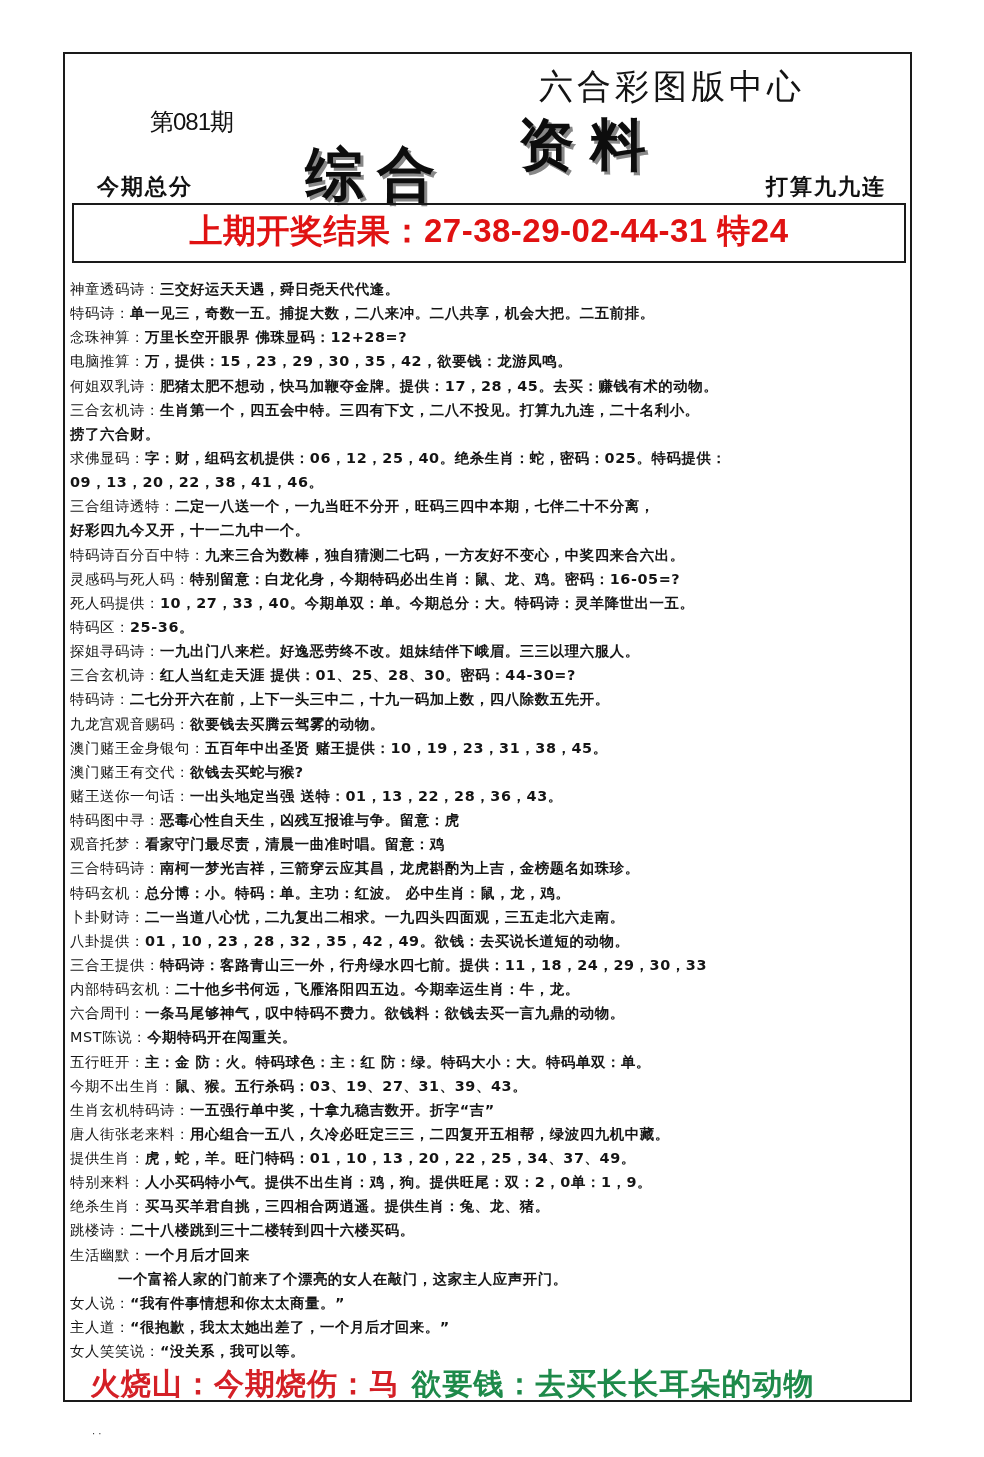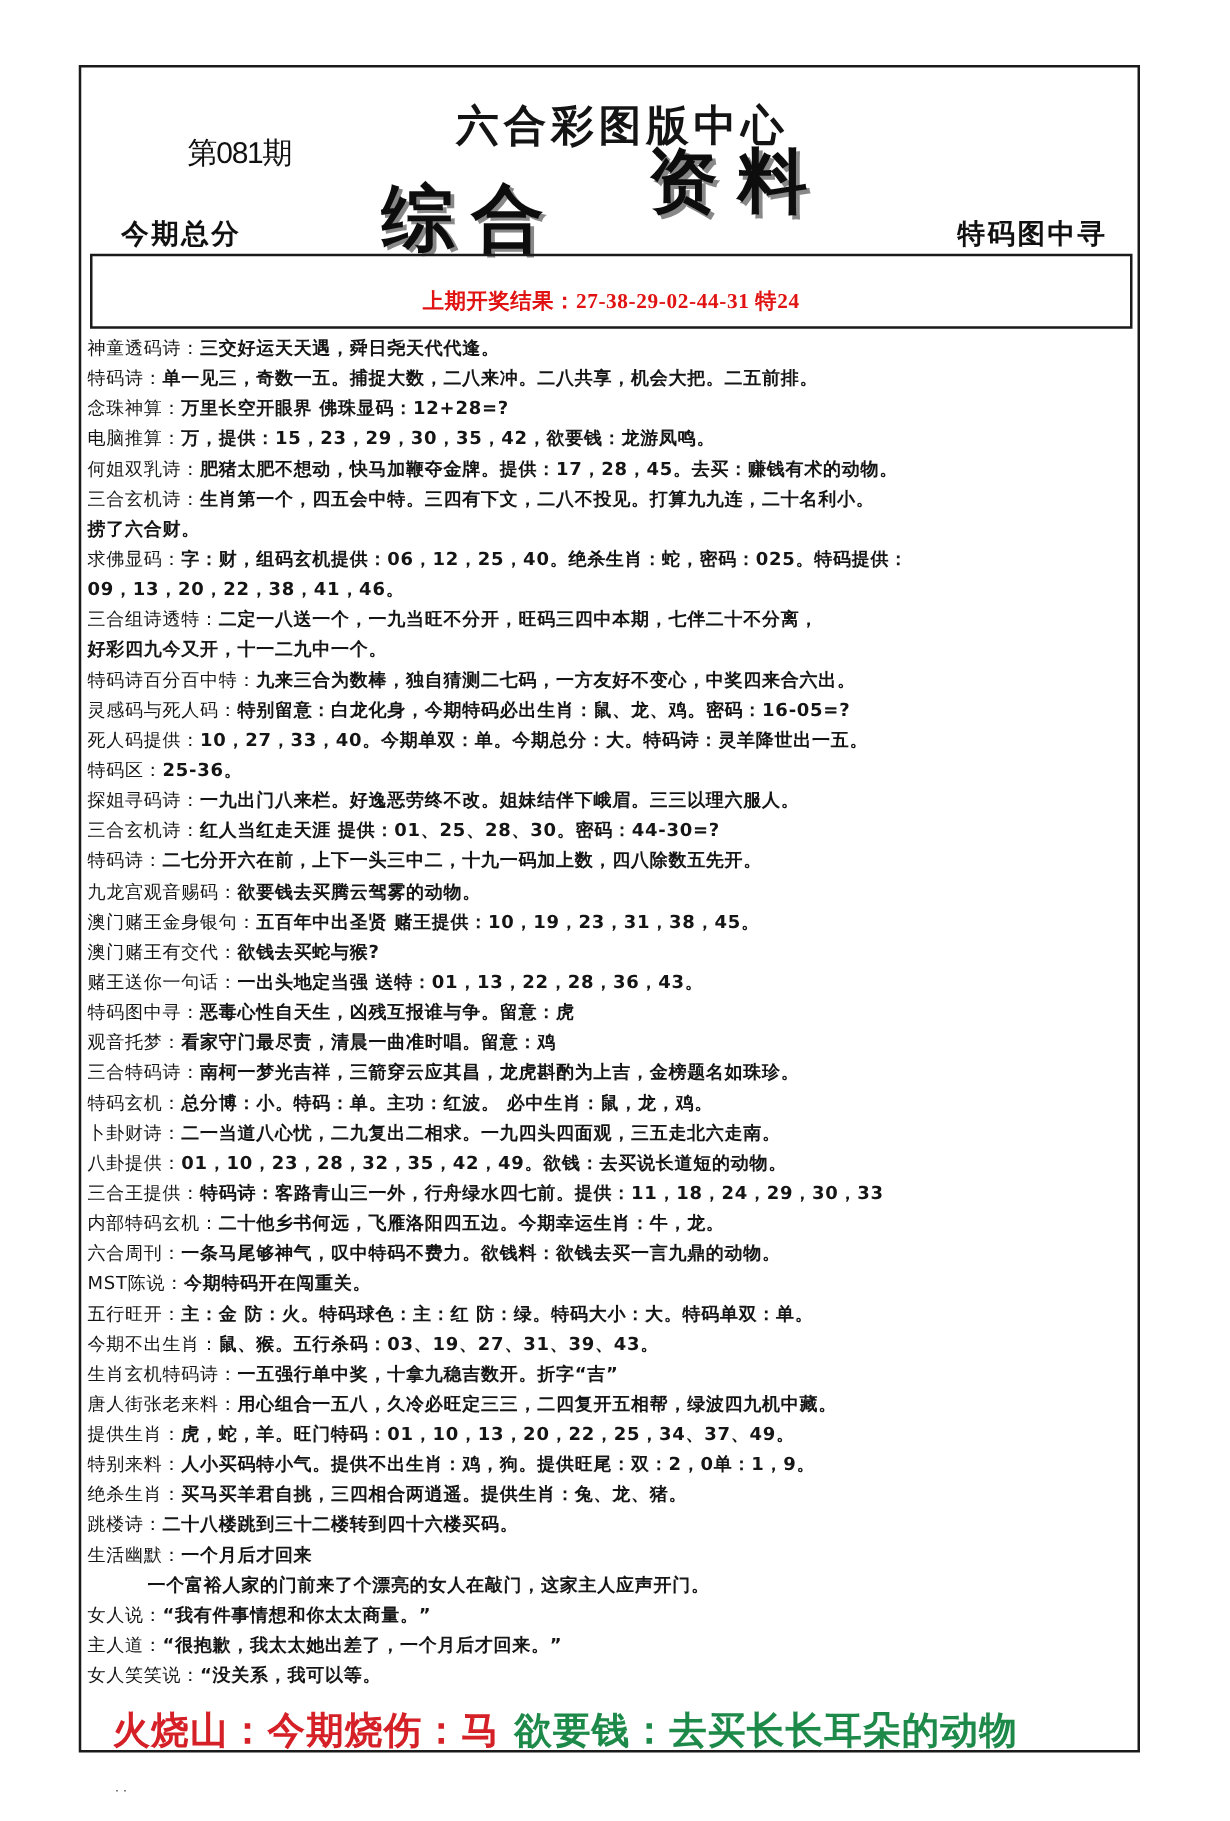--- a/index.html
+++ b/index.html
@@ -1,38 +1,38 @@
 <!DOCTYPE html>
 <html><head>
 <meta charset="utf-8">
 <style>
   html, body { margin: 0; padding: 0; background: #ffffff; }
   body { width: 984px; height: 1457px; position: relative; overflow: hidden;
          font-family: "DejaVu Sans", sans-serif; color: #111; }
   .frame { position: absolute; left: 63px; top: 52px; width: 849px; height: 1350px;
            border: 2px solid #1a1a1a; box-sizing: border-box; }
-  .brand { position: absolute; left: 300px; top: 24px; width: 440px; text-align: left;
-           font-family: "DejaVu Serif", serif; font-weight: bold; font-size: 34px;
+  .brand { position: absolute; left: 300px; top: 10px; width: 440px; text-align: right;
+           font-family: "DejaVu Serif", serif; font-weight: normal; font-size: 34px;
            letter-spacing: 4px; color: #141414; }
   .issue { position: absolute; left: 85px; top: 52px; font-size: 24px; color: #111;
            font-family: Liberation Sans, sans-serif; letter-spacing: -1px; }
   .title-wrap { position: absolute; left: 235px; top: 60px; width: 420px; height: 90px; }
   .title-big { position: absolute; font-family: "DejaVu Serif", serif; font-weight: bold;
                color: #0d0d0d; text-shadow: 3px 3px 0 #888; }
   .t1 { left: 5px; top: 22px; font-size: 58px; letter-spacing: 14px; }
   .t2 { left: 218px; top: -6px; font-size: 56px; letter-spacing: 16px; }
   .copyright-left { position: absolute; left: 32px; top: 118px; font-size: 22px; font-weight: bold;
                     font-family: "DejaVu Serif", serif; letter-spacing: 2px; }
   .copyright-right { position: absolute; right: 24px; top: 118px; font-size: 22px; font-weight: bold;
                      font-family: "DejaVu Serif", serif; letter-spacing: 2px; }
   .result-box { position: absolute; left: 7px; top: 149px; width: 834px; height: 60px;
                 border: 2.5px solid #1a1a1a; box-sizing: border-box; text-align: center; }
-  .result-text { display: inline-block; margin-top: 24px; font-size: 17px; font-weight: bold;
-                 color: #e01212; font-family: Liberation Serif, serif; letter-spacing: 0.5px; }
-  .lines { position: absolute; left: 5px; top: 213px; width: 840px; }
+  .result-text { display: inline-block; margin-top: 4px; font-size: 33px; font-weight: bold;
+                 color: #e01212; font-family: Liberation Sans, sans-serif; letter-spacing: 0.5px; }
+  .lines { position: absolute; left: 5px; top: 223px; width: 840px; }
   .line { height: 24.15px; line-height: 24px; font-size: 14.4px; white-space: nowrap;
           color: #151515; letter-spacing: 0.6px; }
   .line .lbl { font-weight: normal; }
   .line .body { font-weight: bold; }
   .line.indent { padding-left: 48px; }
   .footer { position: absolute; left: 25px; top: 1310px; font-size: 30px; font-weight: bold;
             font-family: "DejaVu Serif", serif; white-space: nowrap; letter-spacing: 1px; }
   .red { color: #d42026; }
   .green { color: #1e8a4a; }
   .dots { position: absolute; left: 92px; top: 1428px; font-size: 10px; color: #333; }
@@ -41,21 +41,21 @@
 <body>
 
 <div class="frame">
   <div class="brand">六合彩图版中心</div>
   <div class="issue">第081期</div>
   <div class="title-wrap">
     <span class="title-big t1">综合</span>
     <span class="title-big t2">资料</span>
   </div>
   <div class="copyright-left">今期总分</div>
-  <div class="copyright-right">特码图中寻</div>
+  <div class="copyright-right">打算九九连</div>
 
   <div class="result-box">
     <span class="result-text">上期开奖结果：27-38-29-02-44-31 特24</span>
   </div>
 
   <div class="lines" id="lines">
       <div class="line"><span class="lbl">神童透码诗：</span><span class="body">三交好运天天遇，舜日尧天代代逢。</span></div>
       <div class="line"><span class="lbl">特码诗：</span><span class="body">单一见三，奇数一五。捕捉大数，二八来冲。二八共享，机会大把。二五前排。</span></div>
       <div class="line"><span class="lbl">念珠神算：</span><span class="body">万里长空开眼界 佛珠显码：12+28=?</span></div>
       <div class="line"><span class="lbl">电脑推算：</span><span class="body">万，提供：15，23，29，30，35，42，欲要钱：龙游凤鸣。</span></div>

